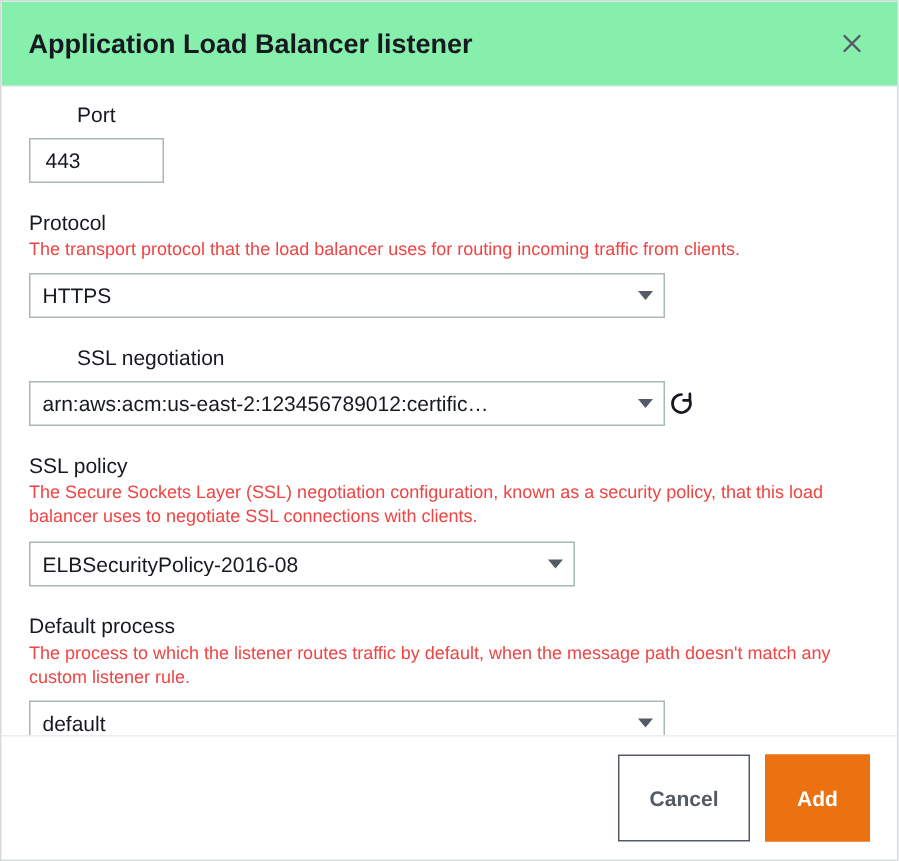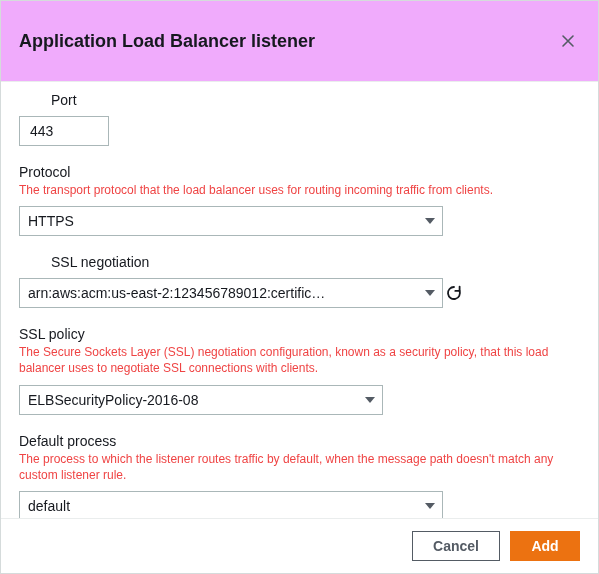--- a/index.html
+++ b/index.html
@@ -11,23 +11,23 @@
     background: #fff;
     width: 599px;
     height: 574px;
     border: 1px solid #d5dbdb;
   }
   .dialog { display: flex; flex-direction: column; height: 100%; }
   .header {
     display: flex;
     align-items: center;
     justify-content: space-between;
-    padding: 28px 18px;
+    padding: 16px 18px;
     border-bottom: 1px solid #eaeded;
-    background: #f0abfc;
+    background: #86efac;
   }
   .header h1 {
     font-size: 18px;
     font-weight: 700;
     margin: 0;
     color: #16191f;
   }
   .close-btn {
     background: none;
     border: none;
@@ -114,21 +114,21 @@
     border-top: 1px solid #eaeded;
     padding: 12px 18px;
     display: flex;
     justify-content: flex-end;
     gap: 10px;
     background: #fff;
   }
   .btn {
     font-size: 14px;
     font-weight: 700;
-    padding: 6px 20px;
+    padding: 20px 20px;
     border: 1px solid #545b64;
     background: #fff;
     color: #545b64;
     cursor: pointer;
     min-width: 70px;
     text-align: center;
   }
   .btn-primary {
     background: #ec7211;
     border: 1px solid #ec7211;

